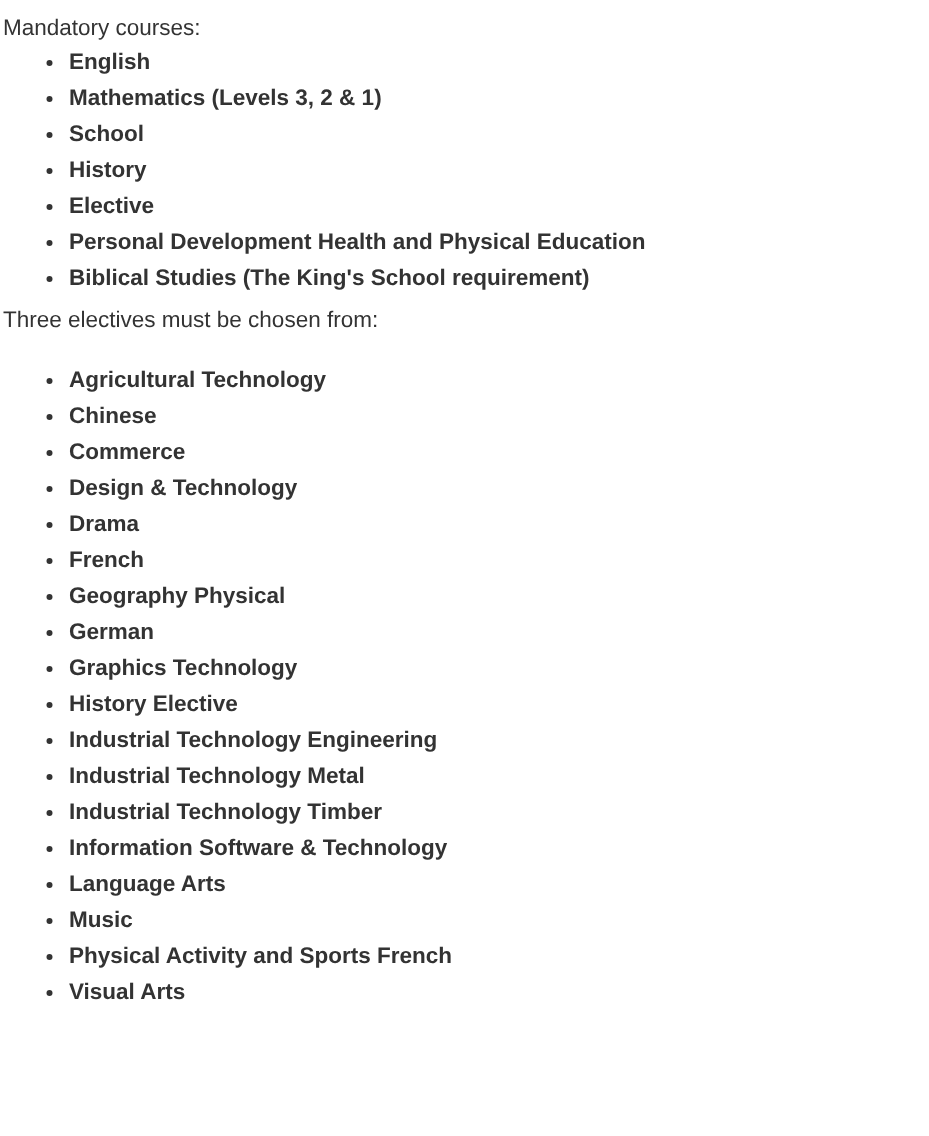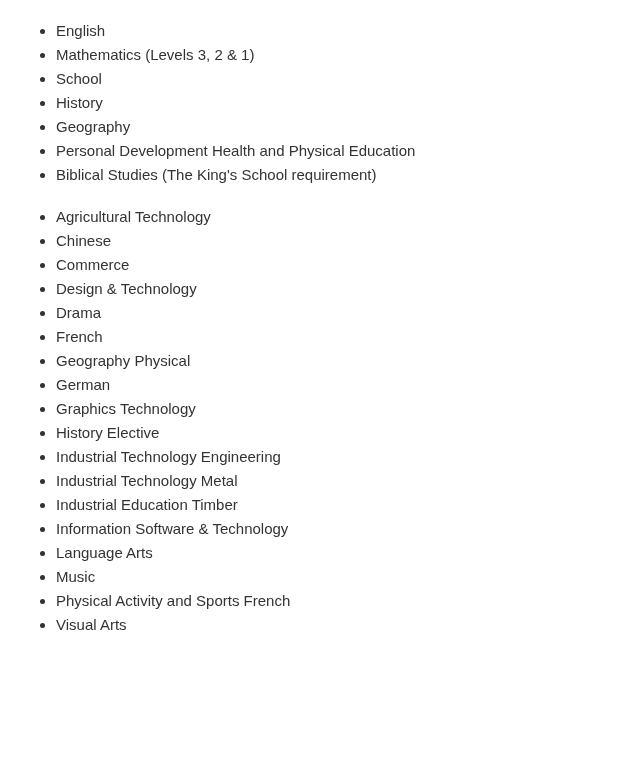--- a/index.html
+++ b/index.html
@@ -12,65 +12,68 @@
     font-family: "Liberation Sans", "DejaVu Sans", sans-serif;
     font-size: 15px;
     color: #333333;
     padding: 8px 4px 0 2px;
   }
   p {
     margin: 0;
     line-height: 21px;
   }
   ul {
-    margin: 11px;
+    margin: 1px;
     padding: 0 0 0 43px;
     list-style: disc;
+    font-weight: bold;
   }
   li {
     line-height: 24px;
   }
   .p-linked   { margin-top: 20px; }
   .p-elective { margin-top: 23px; }
   .p-intro    { margin-top: 5px; }
   .ul-electives { margin-top: 18px; }
 </style>
 </head>
 <body style="background: rgb(255, 255, 255); color: rgb(51, 51, 51);">
 
 <main>
 
+  <p>Mandatory courses:</p>
 
   <ul class="ul-mandatory">
       <li>English</li>
       <li>Mathematics (Levels 3, 2 &amp; 1)</li>
       <li>School</li>
       <li>History</li>
-      <li>Geography</li>
+      <li>Elective</li>
       <li>Personal Development Health and Physical Education</li>
       <li>Biblical Studies (The King's School requirement)</li>
     </ul>
 
 
 
+  <p class="p-intro">Three electives must be chosen from:</p>
 
   <ul class="ul-electives">
       <li>Agricultural Technology</li>
       <li>Chinese</li>
       <li>Commerce</li>
       <li>Design &amp; Technology</li>
       <li>Drama</li>
       <li>French</li>
       <li>Geography Physical</li>
       <li>German</li>
       <li>Graphics Technology</li>
       <li>History Elective</li>
       <li>Industrial Technology Engineering</li>
       <li>Industrial Technology Metal</li>
-      <li>Industrial Education Timber</li>
+      <li>Industrial Technology Timber</li>
       <li>Information Software &amp; Technology</li>
       <li>Language Arts</li>
       <li>Music</li>
       <li>Physical Activity and Sports French</li>
       <li>Visual Arts</li>
     </ul>
 
 </main>
 
 </body></html>

